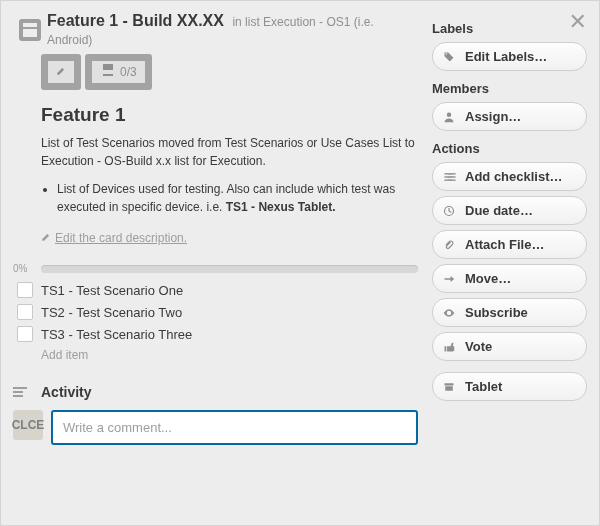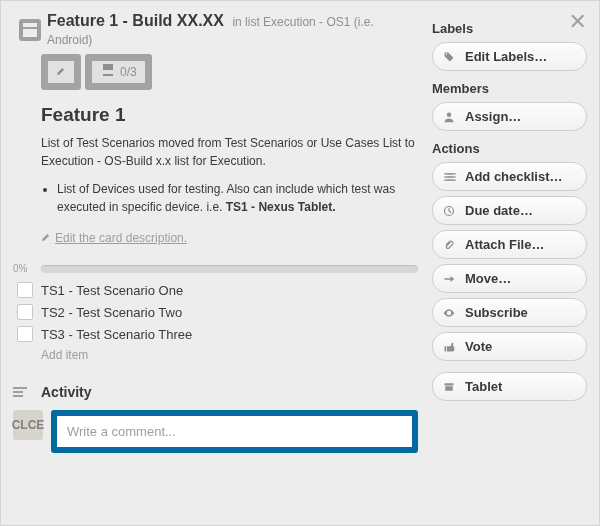--- a/index.html
+++ b/index.html
@@ -118,21 +118,21 @@
     border-radius: 3px;
     flex: 0 0 30px;
     margin-right: 8px;
     font-size: 12px;
     color: #808080;
     display: flex; align-items: center; justify-content: center;
     font-weight: bold;
   }
   .comment {
     flex: 1;
-    border: 6px solid #0369a1;
+    border: 2px solid #0369a1;
     border-radius: 3px;
     background: #fff;
     padding: 8px 10px;
     font-size: 13px;
     color: #9e9e9e;
     min-height: 30px;
   }
   
   .side h4 { font-size: 13px; font-weight: bold; color: #3a3a3a; margin-bottom: 6px; margin-top: 10px; }
   .side h4:first-child { margin-top: 10px; }

